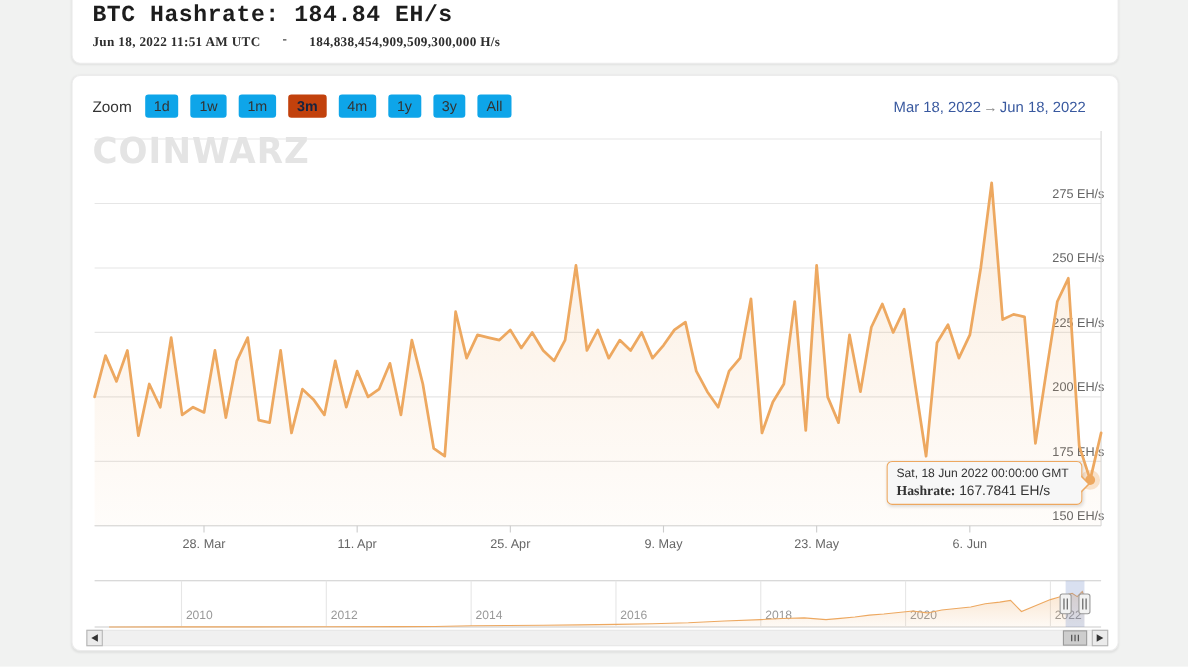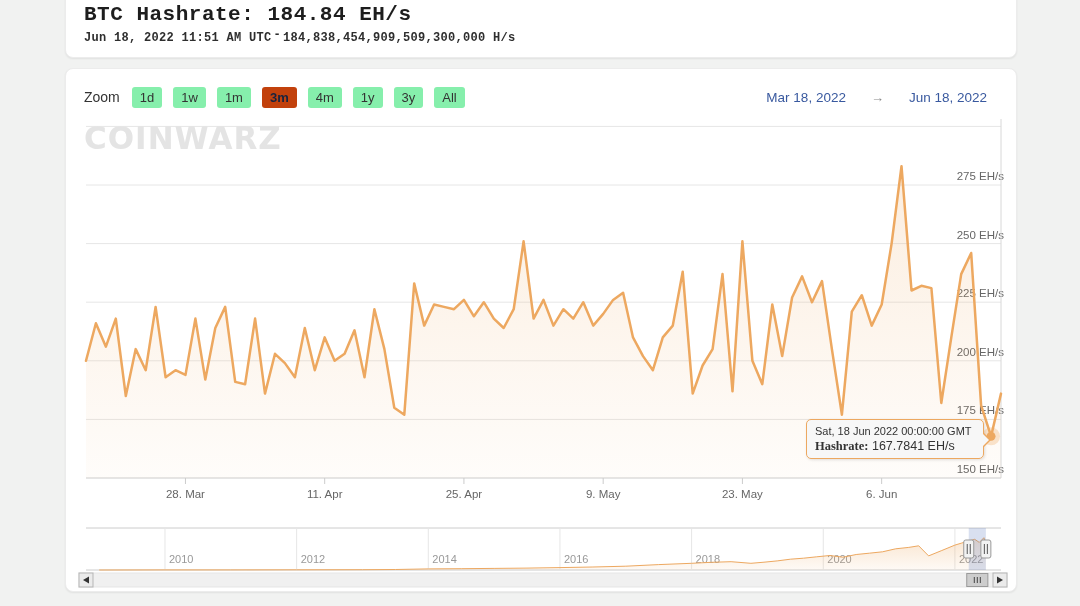--- a/index.html
+++ b/index.html
@@ -6,34 +6,34 @@
   html,body { width:1080px; height:606px; overflow:hidden; }
   body { background:#f1f2f1; font-family:"Liberation Sans", sans-serif; position:relative; }
 
   .card { position:absolute; background:#ffffff; border-radius:8px;
           box-shadow:0 1px 2px rgba(0,0,0,0.07); border:1px solid #ececec; }
 
   
   #header-card { left:65px; top:-14px; width:952px; height:72px; padding:16px 18px 0 18px; }
   #page-title { font-family:Liberation Mono, monospace; font-size:21px; font-weight:bold;
                 color:#1d1d1d; letter-spacing:0.5px; }
-  #page-subtitle { margin-top:5px; font-family:Liberation Mono, monospace; font-size:12px;
-                   font-weight:bold; color:#2e2e2e; letter-spacing:0.3px; display:flex; align-items:center; gap:2px; }
+  #page-subtitle { margin-top:5px; font-family:Liberation Serif, serif; font-size:12px;
+                   font-weight:bold; color:#2e2e2e; letter-spacing:0.3px; display:flex; align-items:center; gap:20px; }
   #subtitle-sep { display:inline-block; transform:translateY(-3px); font-weight:bold; }
 
   
   #chart-card { left:65px; top:68px; width:952px; height:524px; }
 
   #toolbar { position:absolute; left:18px; top:17px; right:18px; height:22px;
              display:flex; align-items:center; z-index:3; }
   #zoom-label { font-size:14px; color:#333; margin-right:12px; }
-  .zoom-btn { font-size:13px; color:#333; background:#86efac; border-radius:3px;
+  .zoom-btn { font-size:13px; color:#333; background:#0ea5e9; border-radius:3px;
               padding:3px 8px; margin-right:11px; cursor:pointer; line-height:14px; }
   .zoom-btn.selected { background:#c2410c; color:#17233f; font-weight:bold; }
-  #range-display { margin-left:auto; display:flex; align-items:center; gap:25px;
+  #range-display { margin-left:auto; display:flex; align-items:center; gap:2px;
                    font-size:13.5px; color:#39599f; padding-right:11px; }
   #range-arrow { color:#8b8b8b; font-size:13px; }
 
   #watermark { position:absolute; left:18px; top:50px; z-index:0;
                font-family:"DejaVu Sans", sans-serif; font-weight:bold; font-size:31px;
                letter-spacing:1px; color:#e4e4e4; text-transform:uppercase;
                transform:scaleY(1.05); transform-origin:left top; }
 
   #chart-svg { position:absolute; left:0; top:0; z-index:1; }
 

